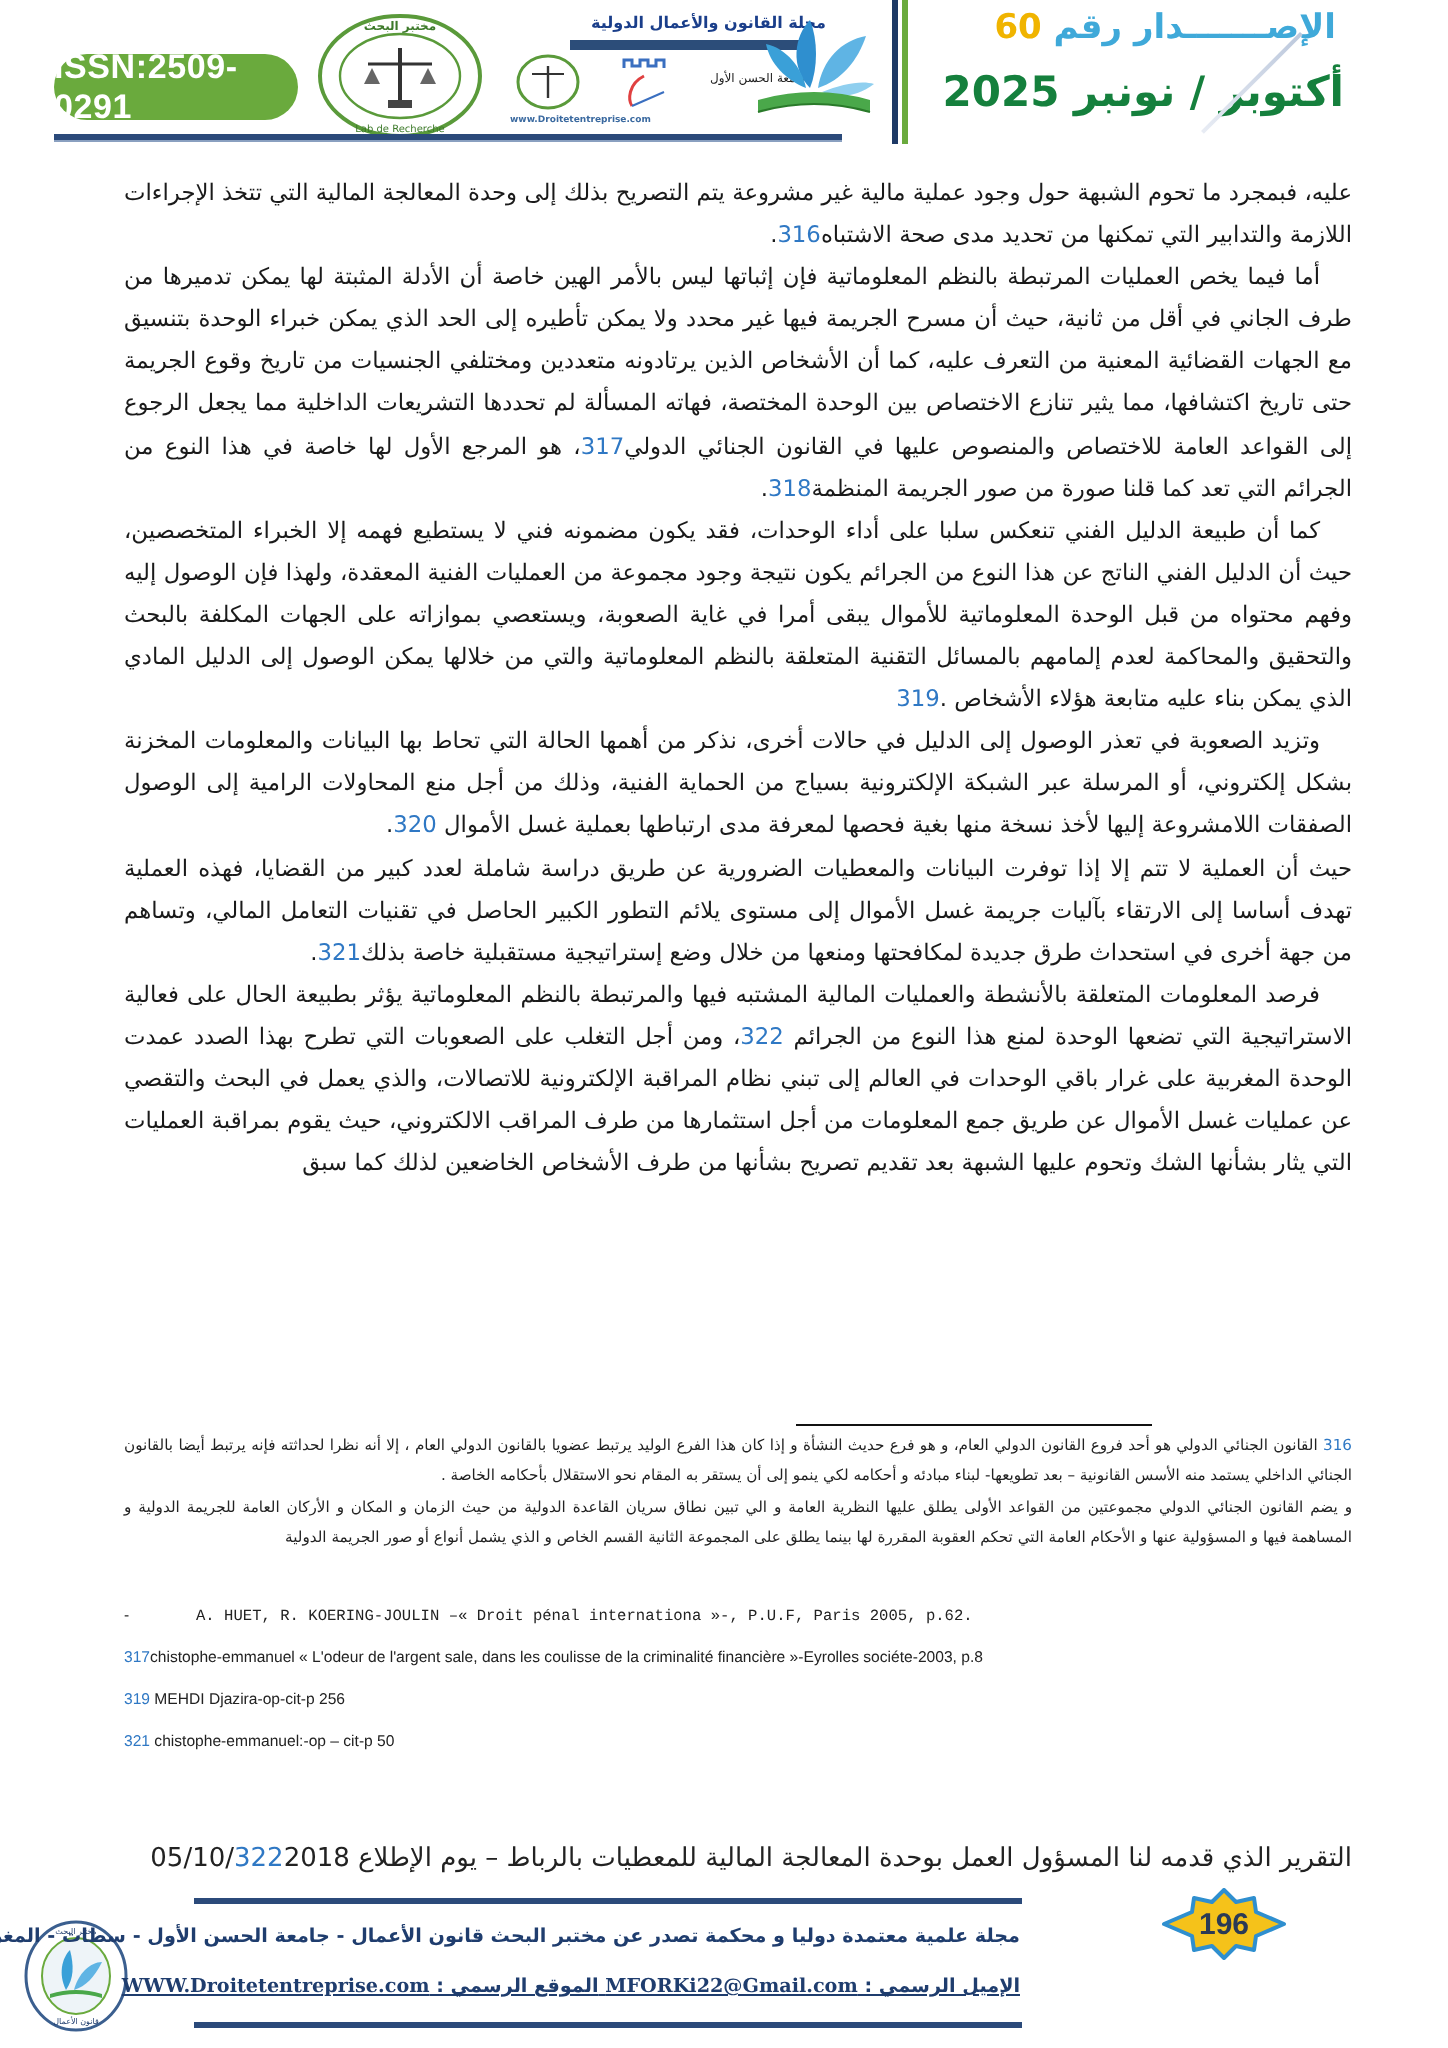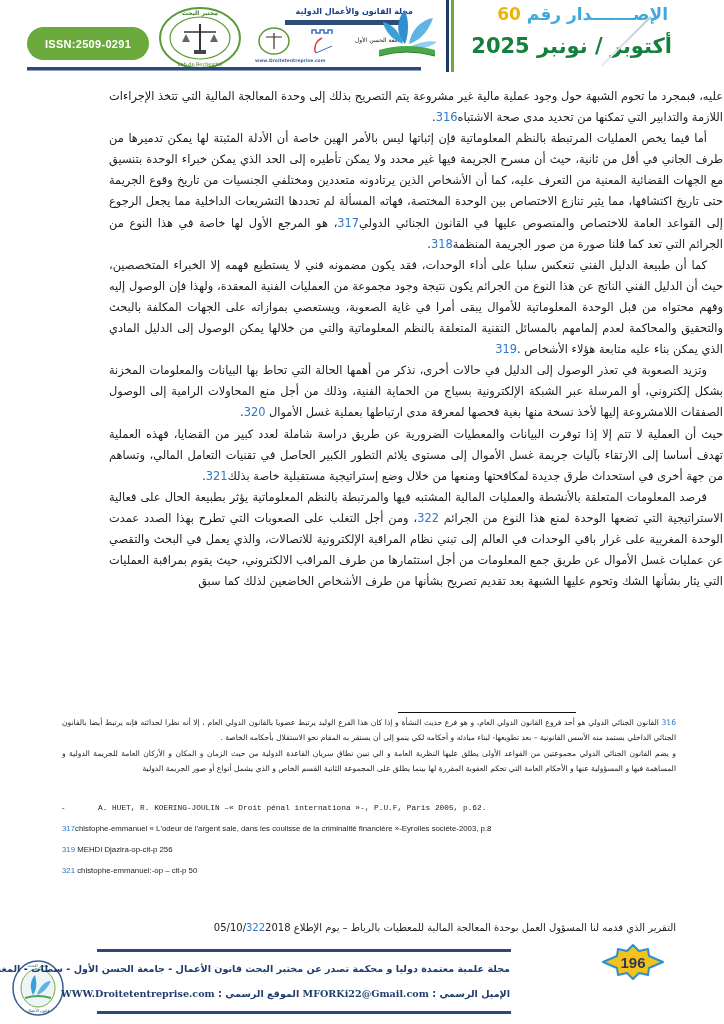--- a/index.html
+++ b/index.html
@@ -3,21 +3,21 @@
 <meta charset="utf-8">
 <style>
   html, body { margin: 0; padding: 0; background: #ffffff; }
   body { width: 724px; height: 1024px; position: relative; overflow: hidden;
          font-family: "DejaVu Sans", sans-serif; color: #1a1a1a; }
 
   
   .header { position: absolute; left: 0; top: 0; width: 724px; height: 78px; }
   .issn { position: absolute; left: 27px; top: 27px; width: 122px; height: 33px;
           background: #6aaa3d; border-radius: 17px; color: #fff;
-          font-family: "Liberation Sans", sans-serif; font-size: 11px; font-weight: bold;
+          font-family: "Liberation Sans", sans-serif; font-size: 17px; font-weight: bold;
           display: flex; align-items: center; justify-content: center; letter-spacing: 0.3px; }
   .seal { position: absolute; left: 158px; top: 6px; width: 84px; height: 64px; }
   .journal-logo { position: absolute; left: 255px; top: 6px; width: 180px; height: 60px; }
   .journal-logo .jl-title { position: absolute; left: 8px; top: 1px; width: 150px; text-align: right;
           font-size: 8px; color: #1a3e8a; font-weight: bold; direction: rtl; white-space: nowrap; }
   .journal-logo .jl-band { position: absolute; left: 30px; top: 14px; width: 118px; height: 5px; background: #2c4d79; }
   .journal-logo .jl-url { position: absolute; left: 0px; top: 52px; font-size: 4.5px; color: #3b6aa0; font-weight: bold; }
   .journal-logo .jl-univ { position: absolute; left: 100px; top: 30px; font-size: 6px; color: #222; direction: rtl; }
   .header-rule { position: absolute; left: 27px; top: 67px; width: 394px; height: 3px; background: #2b4a7a; }
   .header-rule2 { position: absolute; left: 27px; top: 70px; width: 394px; height: 1px; background: #8aa0c0; }
@@ -27,54 +27,54 @@
   .issue-line { position: absolute; left: 468px; top: 4px; width: 200px; direction: rtl;
           font-family: "DejaVu Sans", sans-serif; font-weight: bold; font-size: 17px; color: #3fa9d9; white-space: nowrap; }
   .issue-line .num { color: #f0b400; }
   .date-line { position: absolute; left: 460px; top: 34px; width: 212px; text-align: right; direction: rtl;
           font-family: "DejaVu Sans", sans-serif; font-weight: bold; font-size: 21px; color: #15803d; white-space: nowrap; }
   .diag { position: absolute; left: 650px; top: 16px; width: 2px; height: 70px; background: linear-gradient(#bcc8dc,#e8ecf4);
           transform: rotate(45deg); transform-origin: top left; }
 
   
   .body-text { position: absolute; left: 62px; top: 86px; width: 614px; direction: rtl; text-align: justify;
-          font-family: "DejaVu Sans", sans-serif; font-size: 11.4px; line-height: 21.1px; color: #1a1a1a; margin-left: 47px; }
+          font-family: "DejaVu Sans", sans-serif; font-size: 11.4px; line-height: 21.1px; color: #1a1a1a; }
   .body-text p { margin: 0; text-indent: 0; }
   .body-text p.indent { text-indent: 16px; }
   .body-text .ref { color: #2f78c4; }
   .body-text .heading { font-weight: bold; }
 
   .fn-rule { position: absolute; left: 398px; top: 712px; width: 178px; height: 1px; background: #111; }
 
   
   .footnotes-ar { position: absolute; left: 62px; top: 715px; width: 614px; direction: rtl; text-align: justify;
           font-size: 7.6px; line-height: 15.4px; color: #222; }
   .footnotes-ar p { margin: 0; }
   .footnotes-ar .ref { color: #2f78c4; }
   .footnotes-fr { position: absolute; left: 62px; top: 797px; width: 614px; direction: ltr;
           font-family: "Liberation Sans", sans-serif; font-size: 7.8px; color: #222; }
   .footnotes-fr .fn { position: relative; height: 21px; line-height: 21px; white-space: nowrap; }
   .footnotes-fr .fn .ref { color: #2f78c4; }
   .footnotes-fr .fn.bullet { padding-left: 14px; }
   .footnotes-fr .fn.bullet .dash { position: absolute; left: 0; }
   .footnotes-fr .fn.bullet .t { padding-left: 22px; font-family: Liberation Mono, monospace; }
   .fn-322 { position: absolute; left: 260px; top: 922px; width: 416px; direction: rtl; text-align: right;
-          font-size: 10px; color: #222; white-space: nowrap; }
+          font-size: 13px; color: #222; white-space: nowrap; }
   .fn-322 .ref { color: #2f78c4; }
 
   
   .footer-seal { position: absolute; left: 11px; top: 959px; width: 54px; height: 58px; }
   .footer-rule-top { position: absolute; left: 97px; top: 949px; width: 414px; height: 3px; background: #2b4a7a; }
   .footer-rule-bottom { position: absolute; left: 97px; top: 1011px; width: 414px; height: 3px; background: #2b4a7a; }
   .footer-line1 { position: absolute; left: 98px; top: 963px; width: 412px; direction: rtl; text-align: right;
           font-size: 9.6px; font-weight: bold; color: #1f3d6e; white-space: nowrap; }
   .footer-line2 { position: absolute; left: 98px; top: 988px; width: 412px; direction: rtl; text-align: right;
-          font-size: 9.6px; font-weight: bold; color: #1f3d6e; white-space: nowrap; }
+          font-size: 9.6px; font-weight: bold; color: #1f3d6e; white-space: nowrap; text-decoration: underline; }
   .footer-line2 .ltr { direction: ltr; unicode-bidi: embed; font-family: "DejaVu Serif", serif; }
-  .page-badge { position: absolute; left: 601px; top: 944px; width: 64px; height: 36px; }
+  .page-badge { position: absolute; left: 580px; top: 944px; width: 64px; height: 36px; }
   .page-badge .num { position: absolute; left: 0; top: 0; width: 64px; height: 36px; display: flex; align-items: center;
           justify-content: center; font-family: "Liberation Sans", sans-serif; font-weight: bold; font-size: 15px; color: #2b3a55; }
 </style>
 </head>
 <body>
 
 <div class="header">
   <div class="issn">ISSN:2509-0291</div>
 
   <svg class="seal" viewBox="0 0 84 64">

